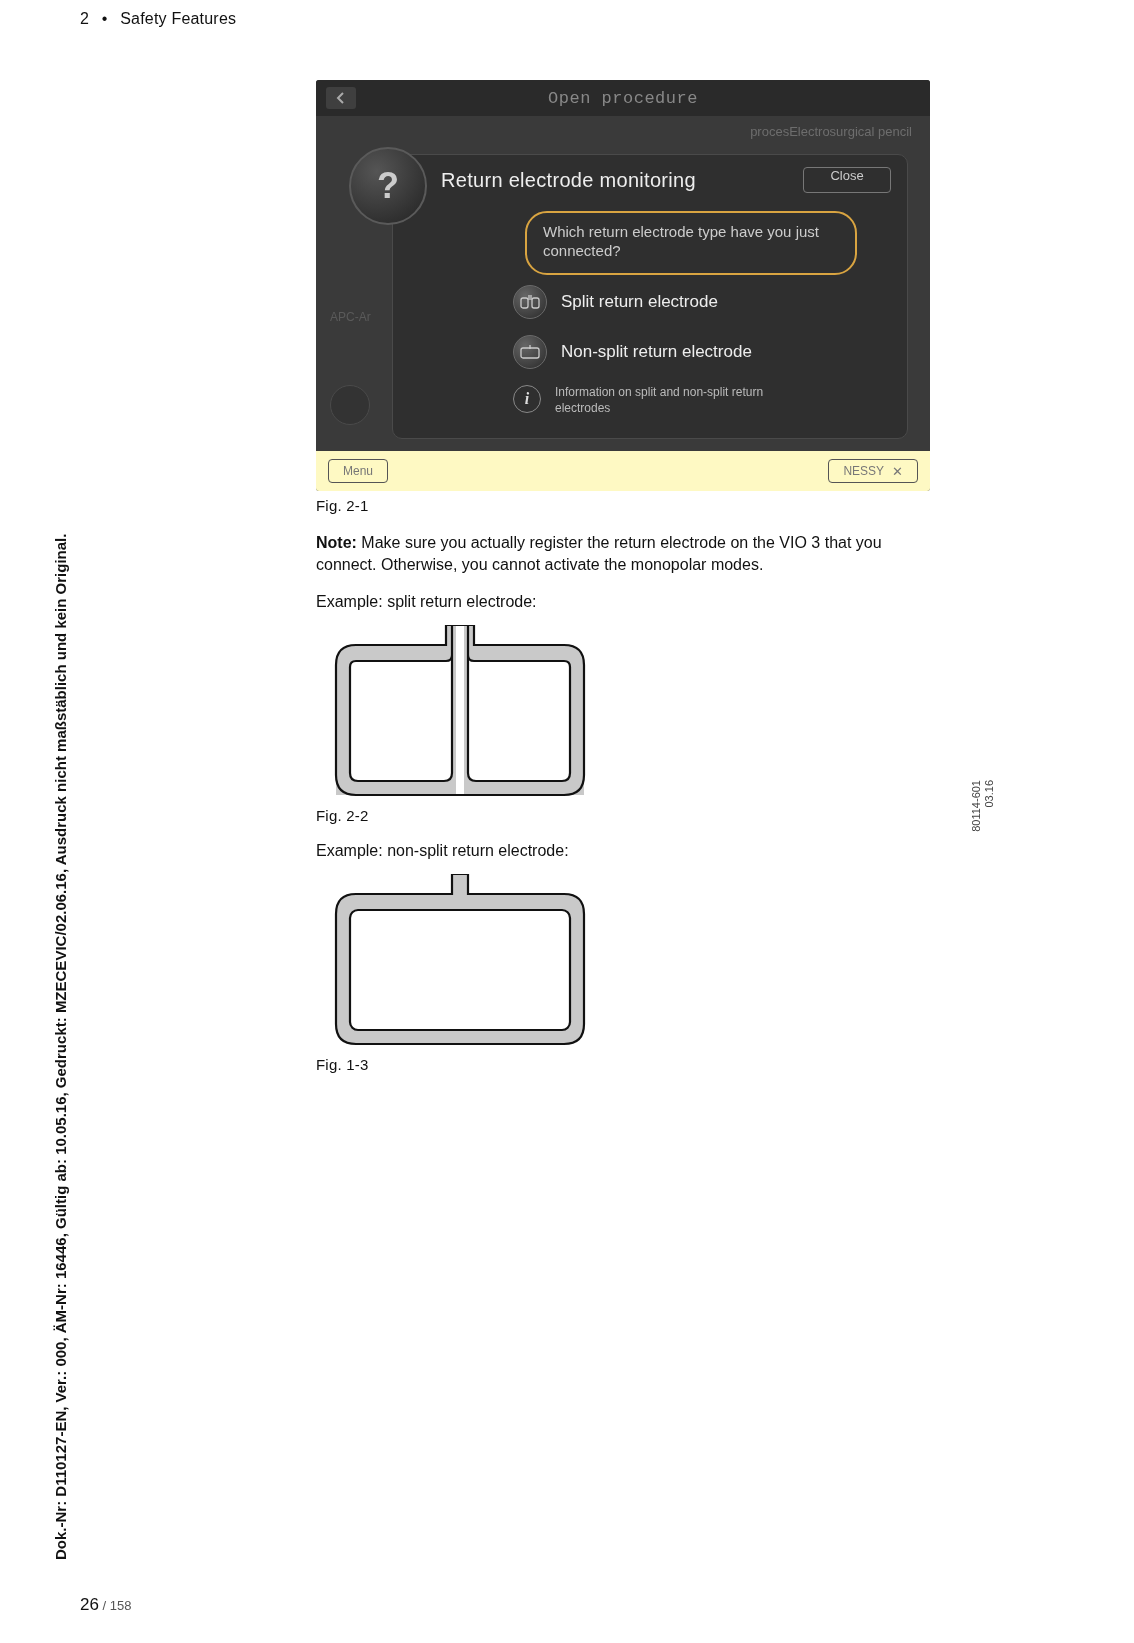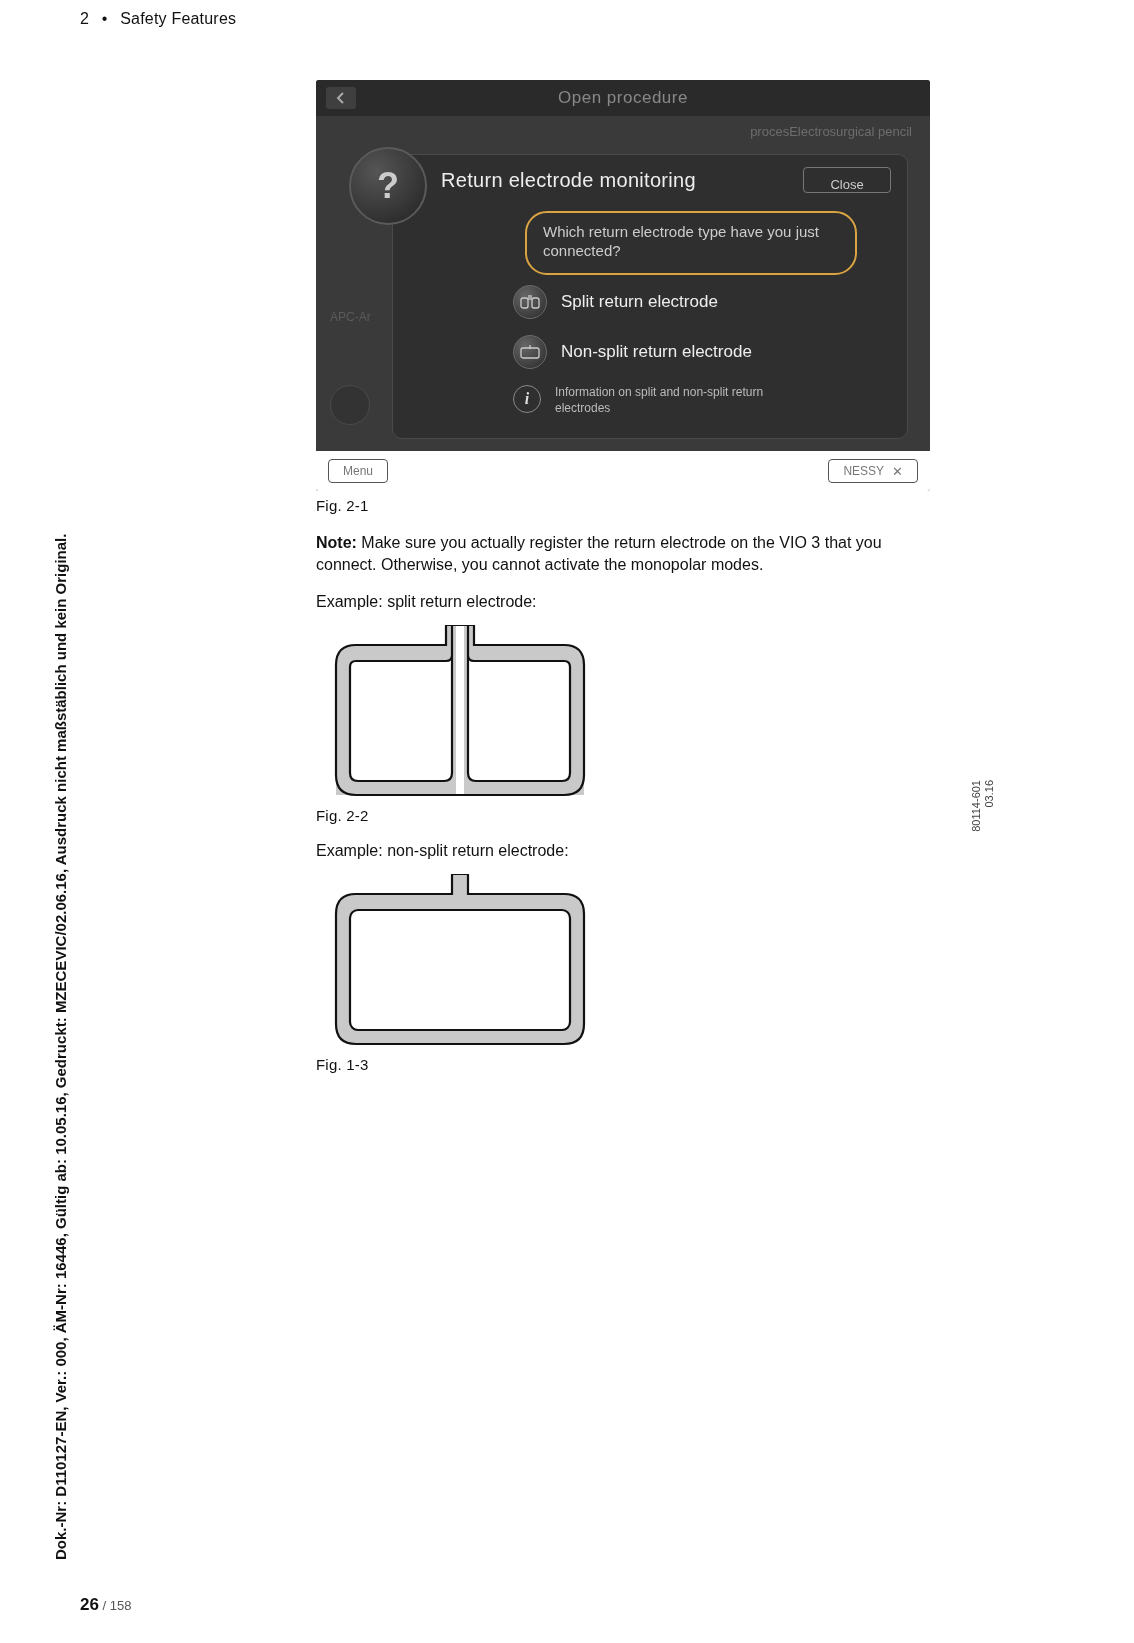--- a/index.html
+++ b/index.html
@@ -3,49 +3,49 @@
 <meta charset="utf-8">
 <style>
   * { margin: 0; padding: 0; box-sizing: border-box; }
   html, body { width: 1134px; height: 1643px; background: #fff; font-family: Arial, Helvetica, sans-serif; color: #111; }
   .page { position: relative; width: 1080px; height: 1643px; }
   .header-line { position: absolute; top: 10px; left: 80px; font-size: 16px; letter-spacing: .2px; }
   .header-line .sep { margin: 0 8px; }
   .side-text { position: absolute; left: 52px; top: 1560px; transform: rotate(-90deg); transform-origin: left top; font-size: 15px; font-weight: bold; white-space: nowrap; }
   .content { position: absolute; left: 316px; top: 80px; width: 614px; }
   .screenshot { width: 614px; height: 411px; background: #3a3a3a; border-radius: 3px; position: relative; overflow: hidden; font-family: Arial, sans-serif; }
-  .ss-top { position: absolute; top: 0; left: 0; right: 0; height: 36px; background: #2a2a2a; display: flex; align-items: center; }
+  .ss-top { position: absolute; top: 0; left: 0; right: 0; height: 36px; background: #2a2a2a; display: flex; align-items: center; font-family: Liberation Mono, monospace; }
   .ss-back { width: 30px; height: 22px; margin-left: 10px; background: #3f3f3f; border-radius: 3px; display: flex; align-items: center; justify-content: center; color: #aaa; font-size: 12px; }
   .ss-title { flex: 1; text-align: center; color: #888; font-size: 17px; letter-spacing: .5px; }
   .ss-row1 { position: absolute; top: 44px; left: 18px; right: 18px; height: 24px; display: flex; justify-content: flex-end; color: #6d6d6d; font-size: 13px; }
   .ss-modal { position: absolute; top: 74px; left: 76px; right: 22px; bottom: 52px; background: #2f2f2f; border-radius: 10px; border: 1px solid #4a4a4a; }
   .ss-qmark { position: absolute; left: -44px; top: -8px; width: 78px; height: 78px; border-radius: 50%; background: radial-gradient(circle at 35% 30%, #555, #222); border: 2px solid #5a5a5a; display: flex; align-items: center; justify-content: center; color: #ccc; font-size: 36px; font-weight: bold; }
   .ss-m-title { position: absolute; top: 14px; left: 48px; color: #eee; font-size: 20px; letter-spacing: .3px; }
-  .ss-close { position: absolute; top: 12px; right: 16px; width: 88px; height: 26px; border: 1px solid #777; border-radius: 4px; color: #ccc; font-size: 13px; display: flex; align-items: flex-end; justify-content: center; }
+  .ss-close { position: absolute; top: 12px; right: 16px; width: 88px; height: 26px; border: 1px solid #777; border-radius: 4px; color: #ccc; font-size: 13px; display: flex; align-items: flex-start; justify-content: center; }
   .ss-bubble { position: absolute; top: 56px; left: 84px; right: 50px; border: 2px solid #d9a441; border-radius: 22px; padding: 10px 16px 12px; color: #ccc; font-size: 15px; line-height: 1.25; margin-left: 48px; }
   .ss-opt { position: absolute; left: 120px; display: flex; align-items: center; gap: 14px; color: #eee; font-size: 17px; }
   .ss-opt .ico { width: 34px; height: 34px; border-radius: 50%; background: radial-gradient(circle at 35% 30%, #666, #2a2a2a); border: 1px solid #6a6a6a; display: flex; align-items: center; justify-content: center; }
   .ss-opt1 { top: 130px; }
   .ss-opt2 { top: 180px; }
   .ss-info { position: absolute; left: 120px; top: 230px; display: flex; align-items: flex-start; gap: 14px; color: #bbb; font-size: 12px; line-height: 1.3; }
   .ss-info .ico { width: 28px; height: 28px; border-radius: 50%; border: 1px solid #888; display: flex; align-items: center; justify-content: center; color: #ddd; font-family: Georgia, serif; font-style: italic; font-size: 16px; font-weight: bold; }
   .ss-side { position: absolute; left: 14px; top: 230px; color: #5a5a5a; font-size: 12px; }
   .ss-side2 { position: absolute; left: 14px; top: 305px; width: 40px; height: 40px; border-radius: 50%; background: #333; border: 1px solid #4a4a4a; }
-  .ss-bottom { position: absolute; left: 0; right: 0; bottom: 0; height: 40px; background: #ffffff; display: flex; align-items: center; justify-content: space-between; padding: 0 12px; }
+  .ss-bottom { position: absolute; left: 0; right: 0; bottom: 0; height: 40px; background: #fef9c3; display: flex; align-items: center; justify-content: space-between; padding: 0 12px; }
   .ss-btn { height: 24px; padding: 0 14px; border: 1px solid #555; border-radius: 4px; color: #777; font-size: 12px; display: flex; align-items: center; gap: 8px; }
   .ss-btn .x { font-size: 13px; }
   .ico svg { display: block; }
   .caption { font-size: 15px; margin-top: 6px; letter-spacing: .2px; }
   .note { font-size: 16px; margin-top: 18px; line-height: 1.35; }
   .note b { font-weight: bold; }
   .example { font-size: 16px; margin-top: 18px; }
   .electrode { margin-top: 14px; width: 288px; }
   .right-vert { position: absolute; right: 110px; top: 780px; transform: rotate(-90deg); transform-origin: right top; font-size: 11px; color: #444; text-align: right; line-height: 1.15; white-space: nowrap; }
   .footer { position: absolute; left: 80px; bottom: 28px; font-size: 15px; }
-  .footer .pn { font-weight: bold; font-size: 17px; }
+  .footer .pn { font-weight: normal; font-size: 17px; }
   .footer .tot { color: #555; font-size: 13px; }
 </style>
 </head>
 <body>
 
 <div class="page">
   <div class="header-line">
     <span>2</span>
     <span class="sep">•</span>
     <span>Safety Features</span>

